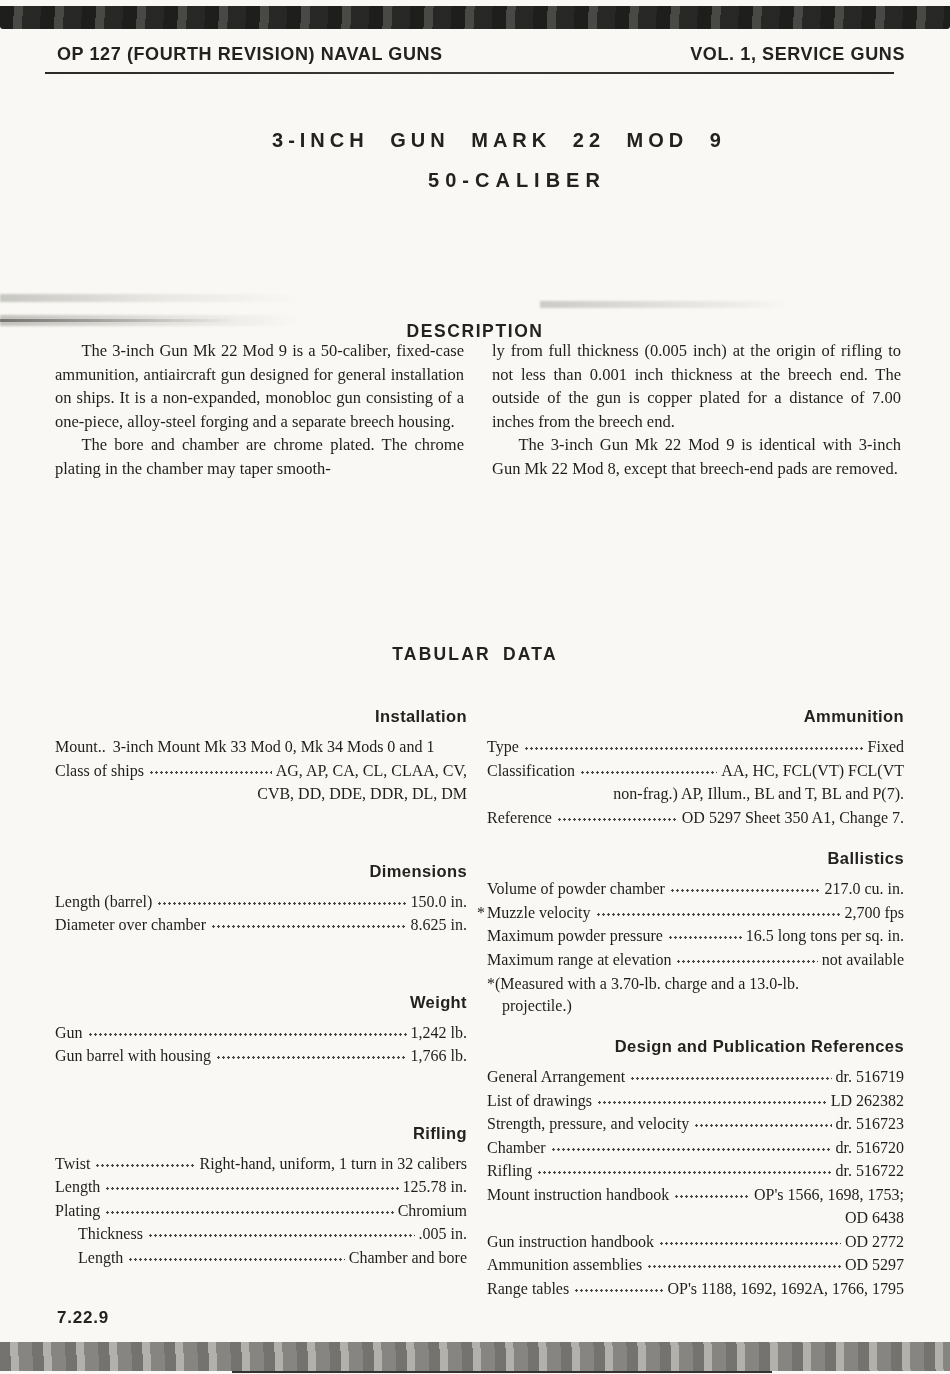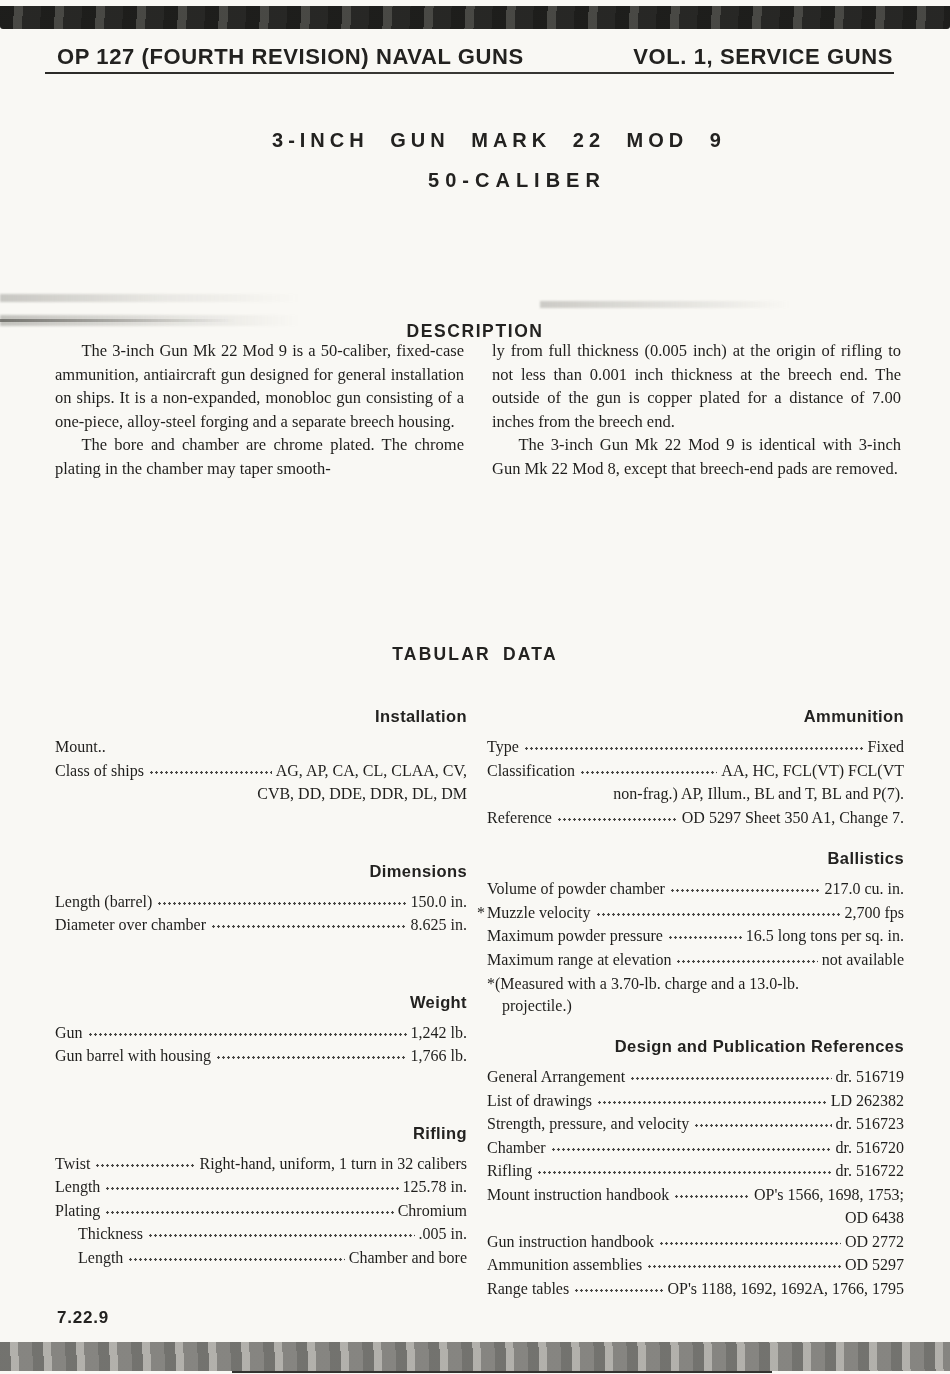--- a/index.html
+++ b/index.html
@@ -22,24 +22,24 @@
     position:absolute;bottom:3px;left:0;width:100%;height:29px;
     background:
       repeating-linear-gradient(88deg, rgba(70,70,66,.75) 0 11px, rgba(120,118,112,.55) 11px 19px, rgba(85,84,80,.7) 19px 33px);
   }
   .bottom-line{
     position:absolute;bottom:1px;left:232px;width:540px;height:2px;
     background:#33322f;
   }
   
   .header{
-    position:absolute;top:44px;left:57px;right:57px;
+    position:absolute;top:44px;left:57px;right:45px;
     display:flex;justify-content:space-between;align-items:baseline;
     font-family:"Liberation Sans", sans-serif;font-weight:bold;
-    font-size:22px;letter-spacing:.6px;color:#232220;
+    font-size:18px;letter-spacing:.6px;color:#232220;
   }
   .header-rule{
     position:absolute;top:72px;left:45px;width:849px;height:2px;
     background:linear-gradient(90deg,#2b2a27 0%,#3a3936 45%,#2b2a27 100%);
   }
   
   .title-block{
     position:absolute;top:129px;left:0;width:100%;text-align:center;
     font-family:"Liberation Sans", sans-serif;font-weight:bold;color:#232220;
   }
@@ -146,20 +146,21 @@
   </div>
 
   <div class="center-heading tabular-heading">TABULAR DATA</div>
 
   <div class="tab-col tab-col-left" id="tab-left">
       <div class="t-section">
         <div class="t-section-title">Installation</div>
         <div class="t-rows">
           <div class="row item">
             <span class="label gap">Mount..</span>
+            <span class="value">3-inch Mount Mk 33 Mod 0, Mk 34 Mods 0 and 1</span>
           </div>
           <div class="row item">
             <span class="label">Class of ships</span>
             <span class="leader"></span>
             <span class="value">AG, AP, CA, CL, CLAA, CV,</span>
           </div>
           <div class="row cont">CVB, DD, DDE, DDR, DL, DM</div>
         </div>
       </div>
       <div class="t-section">

